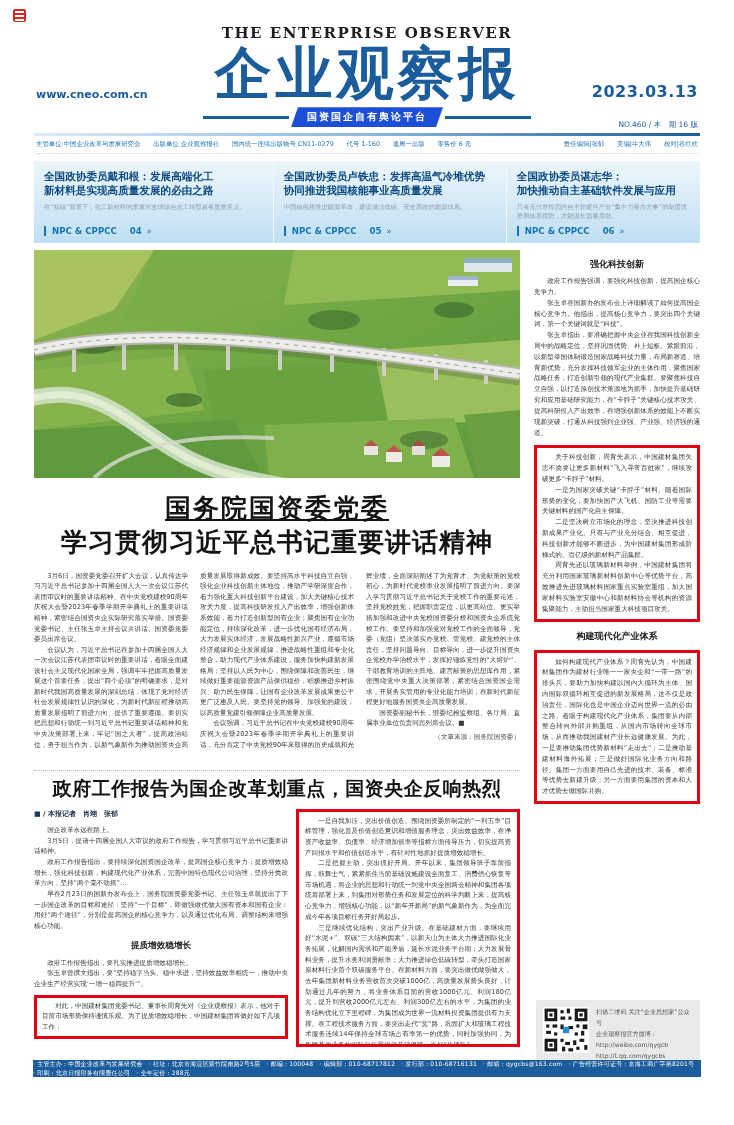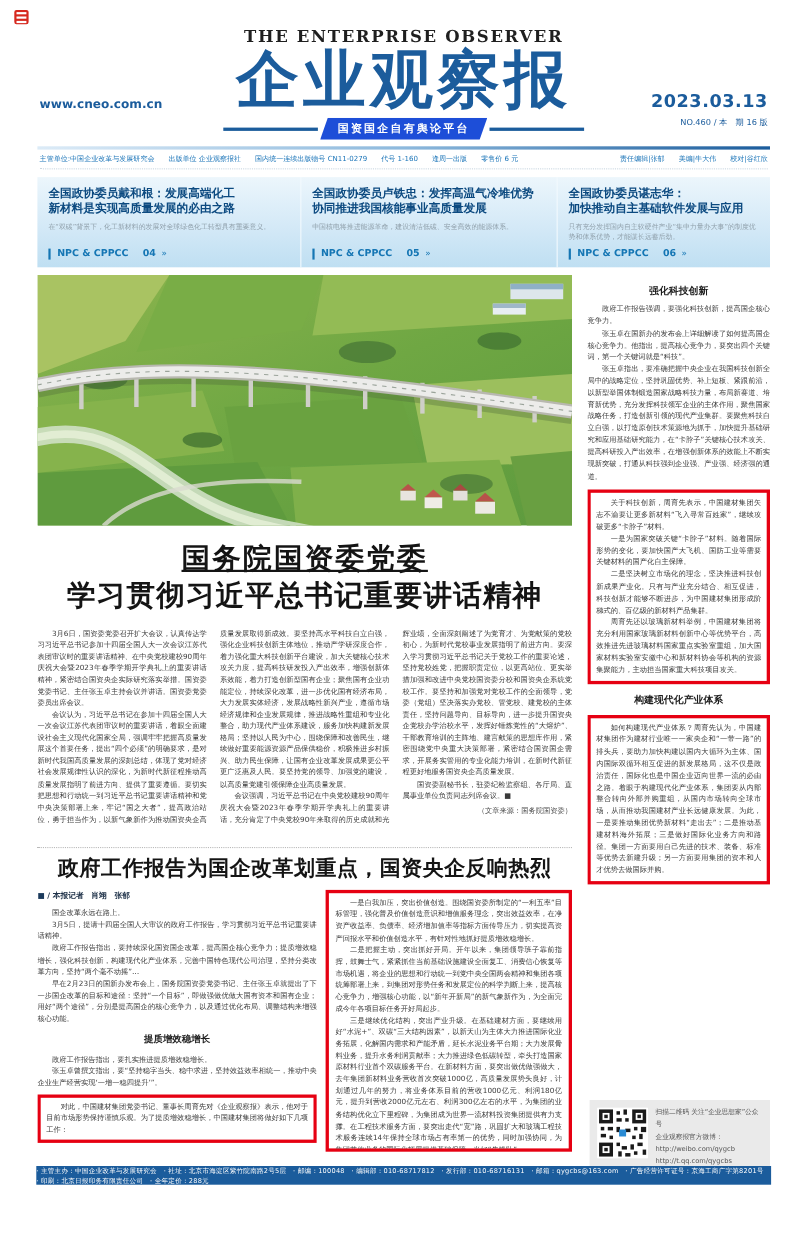--- a/index.html
+++ b/index.html
@@ -11,21 +11,21 @@
   }
   
   .corner-icon{ position:absolute; left:13px; top:9px; width:13px; height:13px; background:#d6281e; border-radius:2px; }
   .corner-icon i{ display:block; height:2px; background:#fff; margin:2px 2px 0; }
   .header-center{ text-align:center; padding-top:24px; }
   .title-en{ font-family:"DejaVu Serif","Liberation Serif",serif; font-size:15px; font-weight:bold; color:#1f1f1f; letter-spacing:1.5px; }
   .title-cn{ font-family:"DejaVu Serif","Liberation Serif",serif; font-size:57px; line-height:1.02; font-weight:bold; color:#1b5c9c; letter-spacing:4px; margin-top:2px;text-align:center; }
   .site-url{ position:absolute; left:36px; top:88px; color:#1b5c9c; font-weight:bold; font-size:11px; }
   .date-block{ position:absolute; right:36px; top:82px; text-align:right; color:#1b5c9c; }
   .date-big{ font-size:16px; font-weight:bold; letter-spacing:.5px; }
-  .issue-no{ font-size:7.5px; margin-top:6px; }
+  .issue-no{ font-size:7.5px; margin-top:19px; }
   .slogan-row{ display:flex; align-items:center; justify-content:center; margin-top:5px; }
   .slogan-line{ width:86px; height:3px; background:#1b5c9c; }
   .slogan-badge{ background:#1d4ed8; color:#fff; font-size:10px; font-weight:bold; letter-spacing:2px; padding:3px 16px; clip-path:polygon(7px 0,100% 0,calc(100% - 7px) 100%,0 100%); margin:0 2px; }
   .grad-rule{ height:3px; margin:6px 34px 0; background:linear-gradient(to right,#dcebf7,#8db9dd,#1b5c9c); }
   .info-row{ margin:4px 36px 0; display:flex; justify-content:space-between; color:#1a74b8; font-size:6.4px; border-bottom:1px dotted #c9d6e0; padding-bottom:4px; }
   
   .teasers{ margin:7px 34px 0; display:flex; background:linear-gradient(to bottom,#ecf6fc 0%,#d4e9f7 55%,#bfdff2 100%); }
   .teaser{ padding:9px 10px 7px; border-right:1px solid #f3fafe; display:flex; flex-direction:column; }
   .teaser:last-child{ border-right:none; }
   .t1{ width:36%; } .t2{ width:35%; } .t3{ width:29%; }

